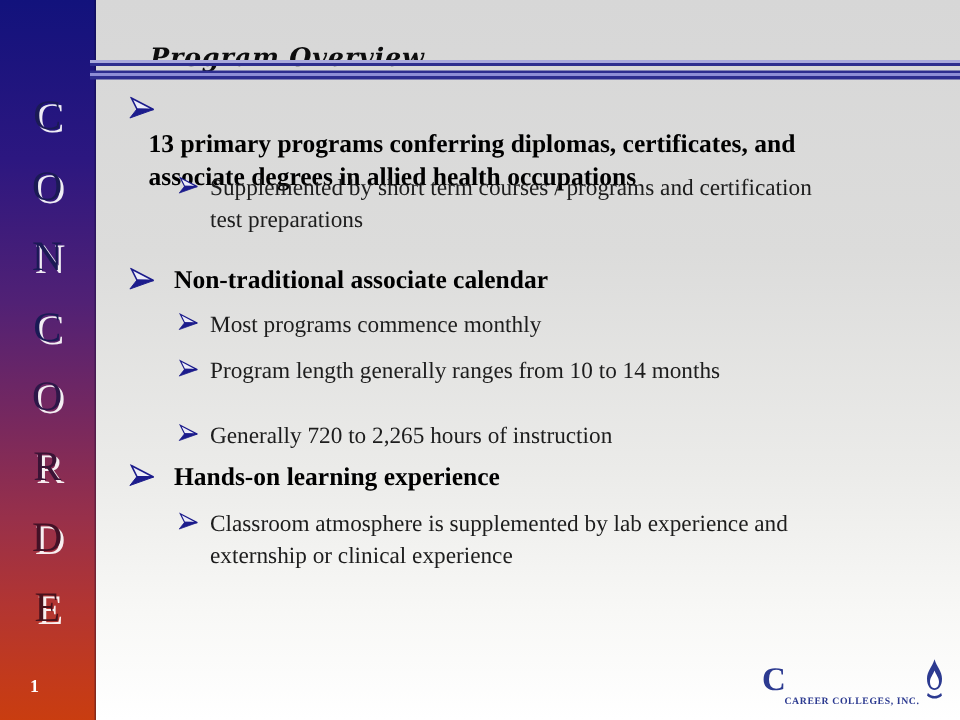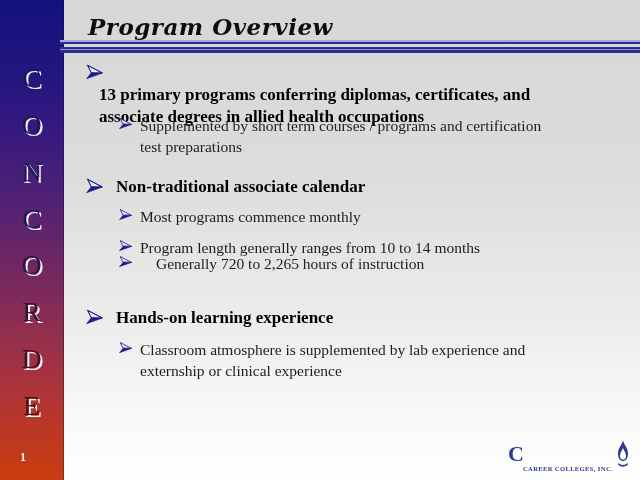--- a/index.html
+++ b/index.html
@@ -28,23 +28,23 @@
   .letters span:nth-child(6){color:#3a1335;}
   .letters span:nth-child(7){color:#431126;}
   .letters span:nth-child(8){color:#48121c;}
   .page-num{
     position:absolute;left:20px;bottom:15px;
     color:#ffffff;font-size:12px;font-weight:bold;
     font-family:"Liberation Serif",serif;
   }
   
   .title{
-    position:absolute;left:84px;top:8px;margin:4px;
+    position:absolute;left:84px;top:8px;margin:16px;
     font-family:"DejaVu Serif",serif;font-style:italic;font-weight:600;
-    font-size:23px;line-height:30px;color:#0d0d0d;letter-spacing:0.5px;
+    font-size:17px;line-height:30px;color:#0d0d0d;letter-spacing:0.5px;
   }
   .rule{position:absolute;left:60px;right:0;top:40px;}
   .rule .hl{height:1.5px;background:#a8a8dc;}
   .rule .thin{height:2.5px;background:#2d2d8f;}
   .rule .gap{height:2.5px;}
   .rule .thick{
     height:6px;
     background:linear-gradient(180deg,#2d2d8f 0px,#2d2d8f 2px,#8e8ed6 2px,#8e8ed6 3.5px,#2d2d8f 3.5px,#2d2d8f 6px);
   }
   
@@ -56,21 +56,21 @@
     margin-left:13px;font-weight:bold;font-size:17px;line-height:22px;color:#000000;
     font-family:"Liberation Serif",serif;
   }
   .lvl2{left:119px;}
   .lvl2 .arrow svg{width:13px;height:12px;margin-top:3px;transform:rotate(4deg);}
   .lvl2 .btext{
     margin-left:8px;font-size:15.5px;line-height:21px;color:#1d1d1d;
     font-family:"Liberation Serif",serif;
   }
   .r1{top:62px;flex-direction:column;} .r2{top:115px;} .r3{top:176px;} .r4{top:206px;} .r5{top:237px;justify-content:center;}
-  .r6{top:253px;gap:16px;} .r7{top:307px;} .r8{top:339px;} .r9{top:397px;}
+  .r6{top:280px;} .r7{top:307px;} .r8{top:339px;} .r9{top:397px;}
   
   .logo{
     position:absolute;right:10px;bottom:7px;
     display:flex;align-items:center;color:#2c3a90;
   }
   .logo-text{display:flex;flex-direction:column;}
   .name-line{display:flex;align-items:baseline;font-weight:bold;letter-spacing:0.5px;}
   .name-initial{font-size:22px;line-height:20px;}
   .name-rest{font-size:14.5px;border-bottom:1.5px solid #2c3a90;padding-bottom:1px;}
   .logo-sub{

